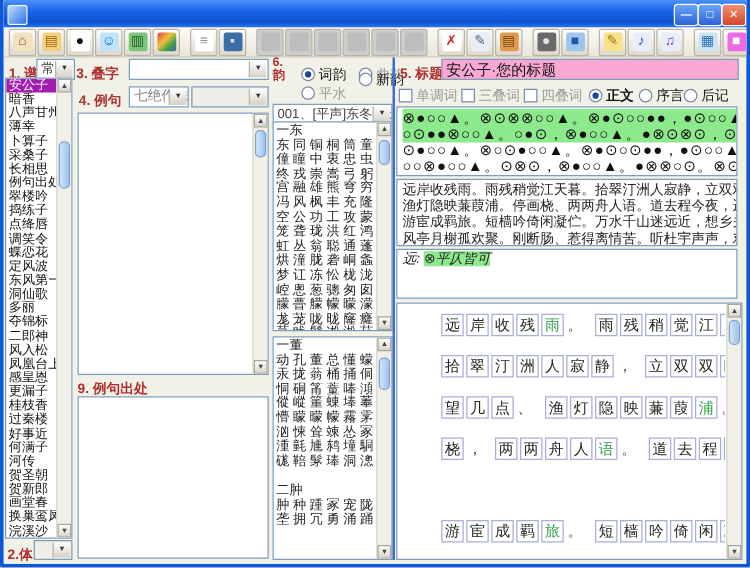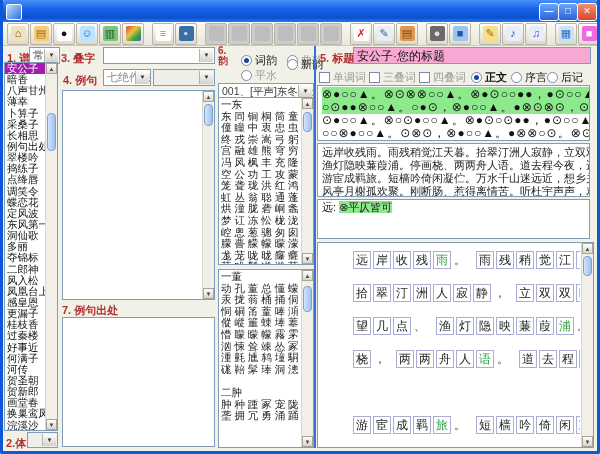--- a/index.html
+++ b/index.html
@@ -26,21 +26,21 @@
   .optlbl{font-size:11px;color:#111;margin-left:3px;}
   .optlbl.dim{color:#9a9a9a;}
   .opt{position:absolute;white-space:nowrap;}
   .panel{position:absolute;background:#fff;border:1px solid #7f9db9;overflow:hidden;box-sizing:border-box;}
   .li{height:11.15px;line-height:11.15px;font-size:10.5px;color:#111;padding-left:2px;white-space:nowrap;overflow:hidden;}
   .li.sel{background:#a21caf;color:#fff;}
   .rl{height:11.6px;line-height:11.6px;font-size:10.5px;color:#222;white-space:nowrap;padding-left:2px;}
   .pl{height:13px;line-height:13px;font-size:12px;letter-spacing:1px;color:#111;white-space:nowrap;}
   .pl .hl{background:#8ce98c;}
   .exl{height:13px;line-height:13px;font-size:11px;color:#222;white-space:nowrap;}
-  .ifl{font-size:10.5px;line-height:12.5px;color:#222;white-space:nowrap;}
+  .ifl{font-size:10.5px;line-height:12.5px;color:#222;white-space:nowrap;font-style:italic;}
   .ifl .hl{background:#8ce98c;}
   .sb{position:absolute;width:12px;background:#f1efe8;border-left:1px solid #dad6c9;box-sizing:border-box;}
   .sb .ar{position:absolute;left:0;right:0;height:11px;background:linear-gradient(180deg,#fdfdfb,#d9d5ca);border:1px solid #aaa698;font-size:6px;line-height:10px;text-align:center;color:#445;box-sizing:border-box;}
   .sb .th{position:absolute;left:1px;width:9px;border-radius:4px;background:linear-gradient(90deg,#d4e4fb,#9dc1ee);border:1px solid #7da2ce;box-sizing:border-box;}
   .splitter{position:absolute;background:#3a6fd8;}
   .trow{position:absolute;left:8px;white-space:nowrap;padding-left:27px;}
   .tile{display:inline-block;width:16px;height:16px;border:1px solid #a8aed6;background:#fff;margin-right:2px;text-align:center;font-size:12px;line-height:16px;color:#222;vertical-align:top;}
   .tile.g{color:#2f9e44;}
   .punct{display:inline-block;font-size:12px;color:#444;line-height:18px;vertical-align:top;margin:0 10px 0 1px;}
 </style>
@@ -205,21 +205,21 @@
     <span class="rlbl" style="left:3px;top:390px">2.体</span>
     <div class="dd dis" style="left:24px;top:386px;width:31px;height:16px"><span></span><span class="btn">▼</span></div>
 
     <div class="panel" style="left:59px;top:44px;width:153px;height:210px">
       <div class="sb" style="right:0;top:0;bottom:0">
         <span class="ar" style="top:0">▲</span>
         <span class="ar" style="bottom:0">▼</span>
         <span class="th" style="top:13px;height:22px"></span>
       </div>
     </div>
-    <span class="rlbl" style="left:59px;top:257px">7. 例句出处</span>
+    <span class="rlbl" style="left:59px;top:257px">9. 例句出处</span>
     <div class="panel" style="left:59px;top:271px;width:153px;height:130px"></div>
 
     <div class="panel" style="left:215px;top:223px;width:96px;height:179px">
       <div style="position:absolute;left:0;top:1px;right:11px;bottom:0;overflow:hidden">
           <div class="rl">一董</div>
           <div class="rl">动 孔 董 总 懂 蠓</div>
           <div class="rl">汞 拢 蓊 桶 捅 侗</div>
           <div class="rl">恫 硐 筩 蕫 唪 澒</div>
           <div class="rl">傱 嵷 箽 蝀 埲 菶</div>
           <div class="rl">懵 矇 曚 幪 霿 雺</div>

